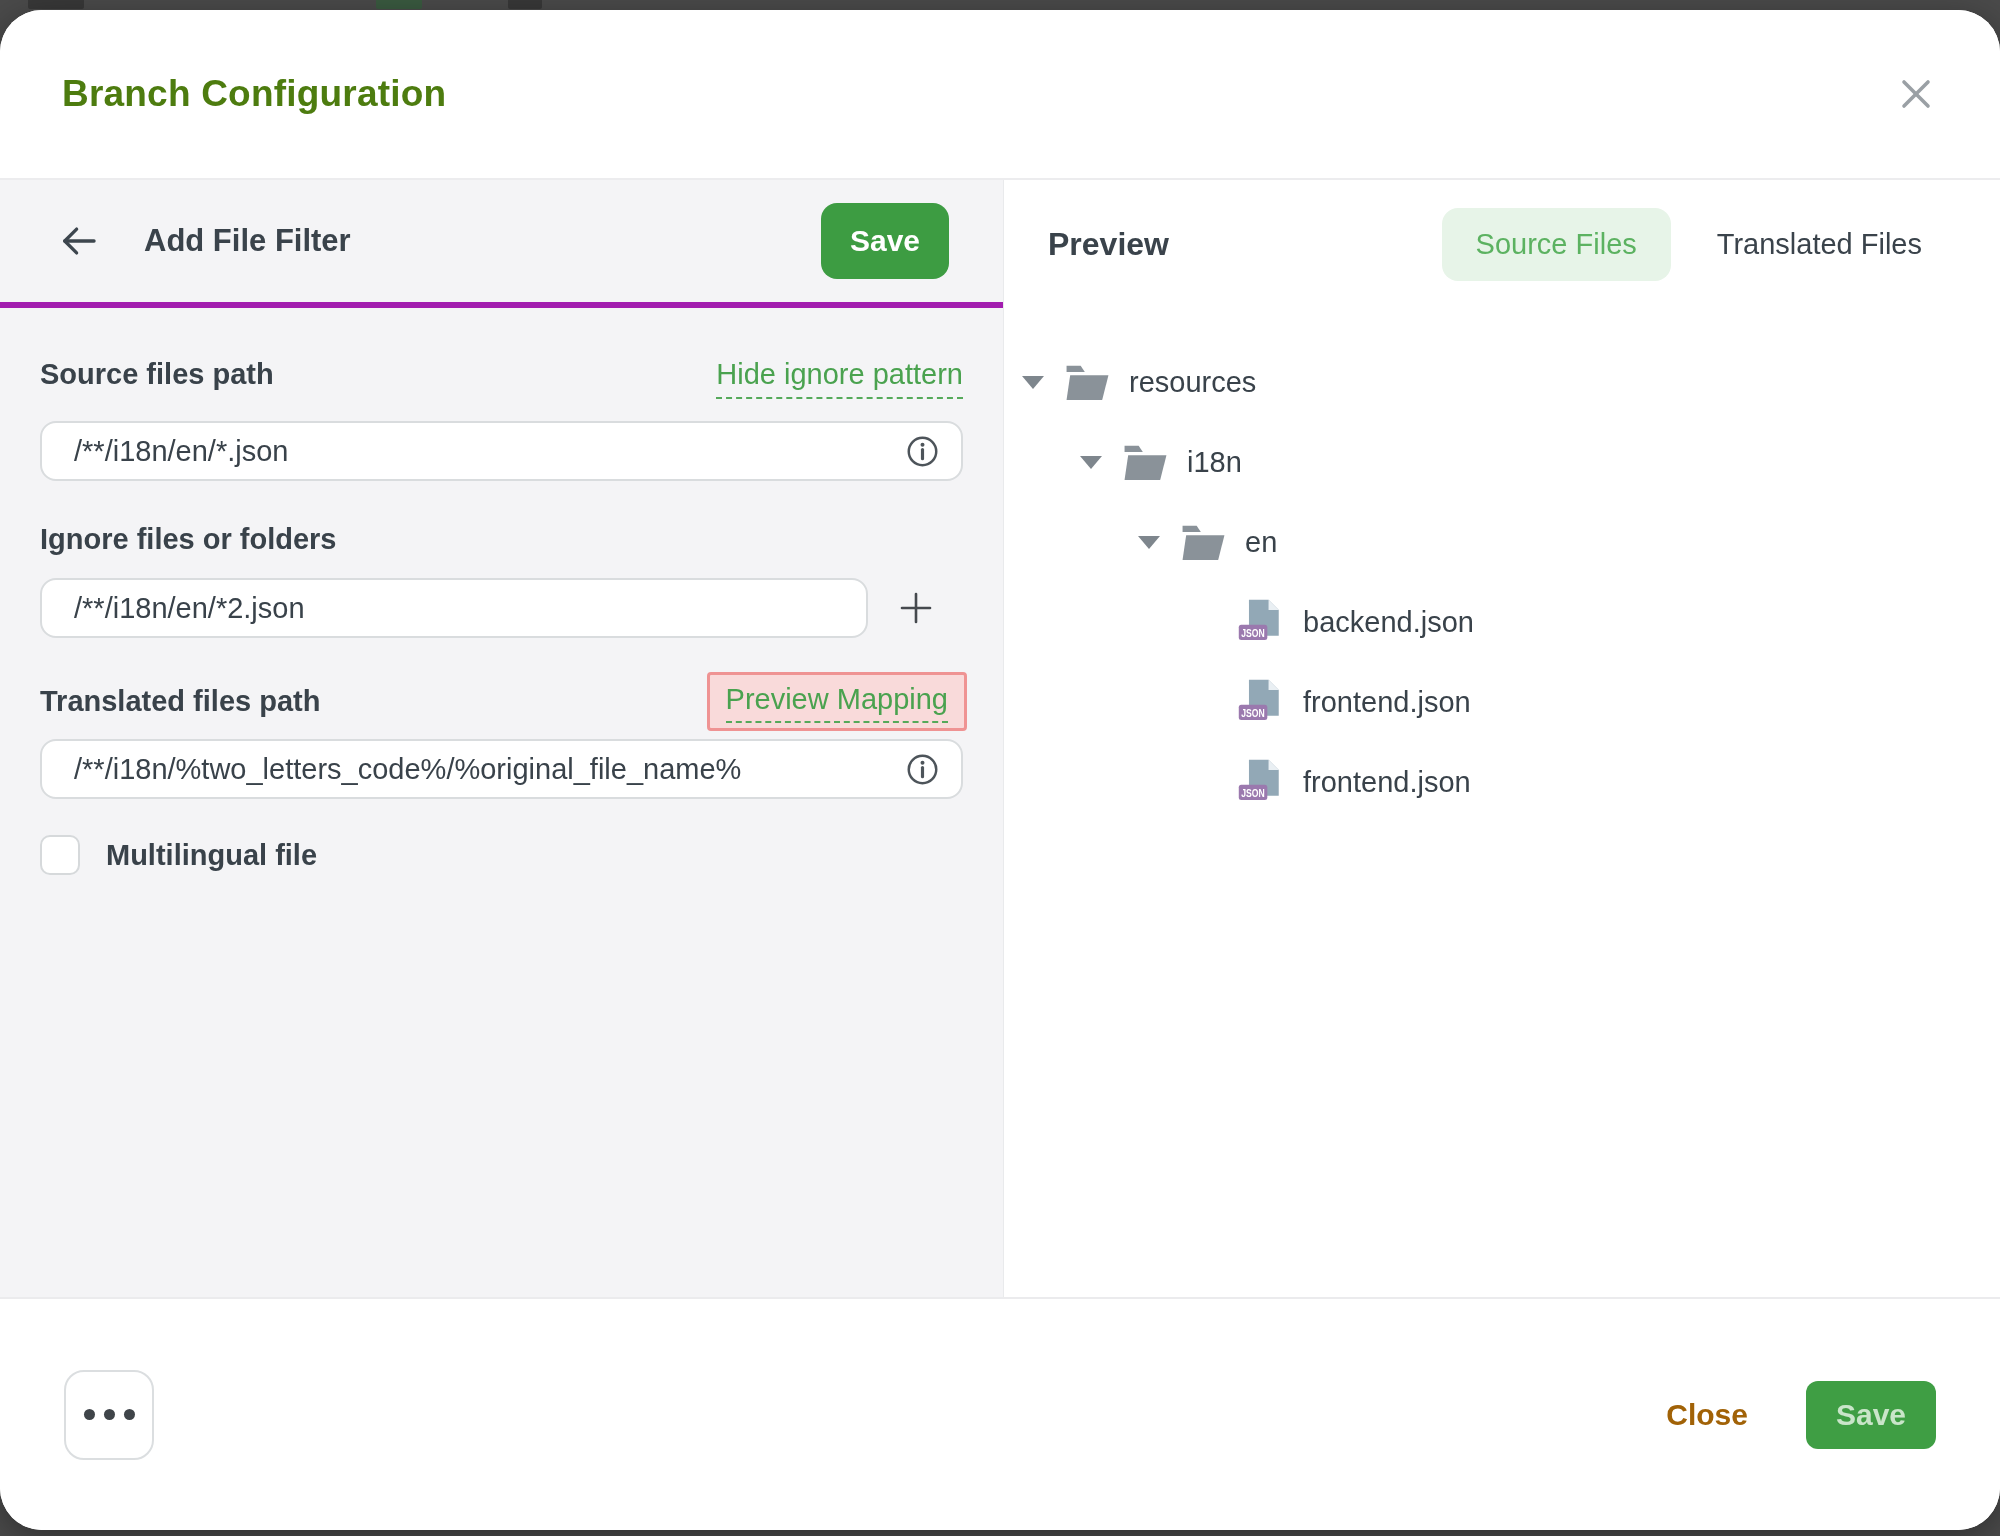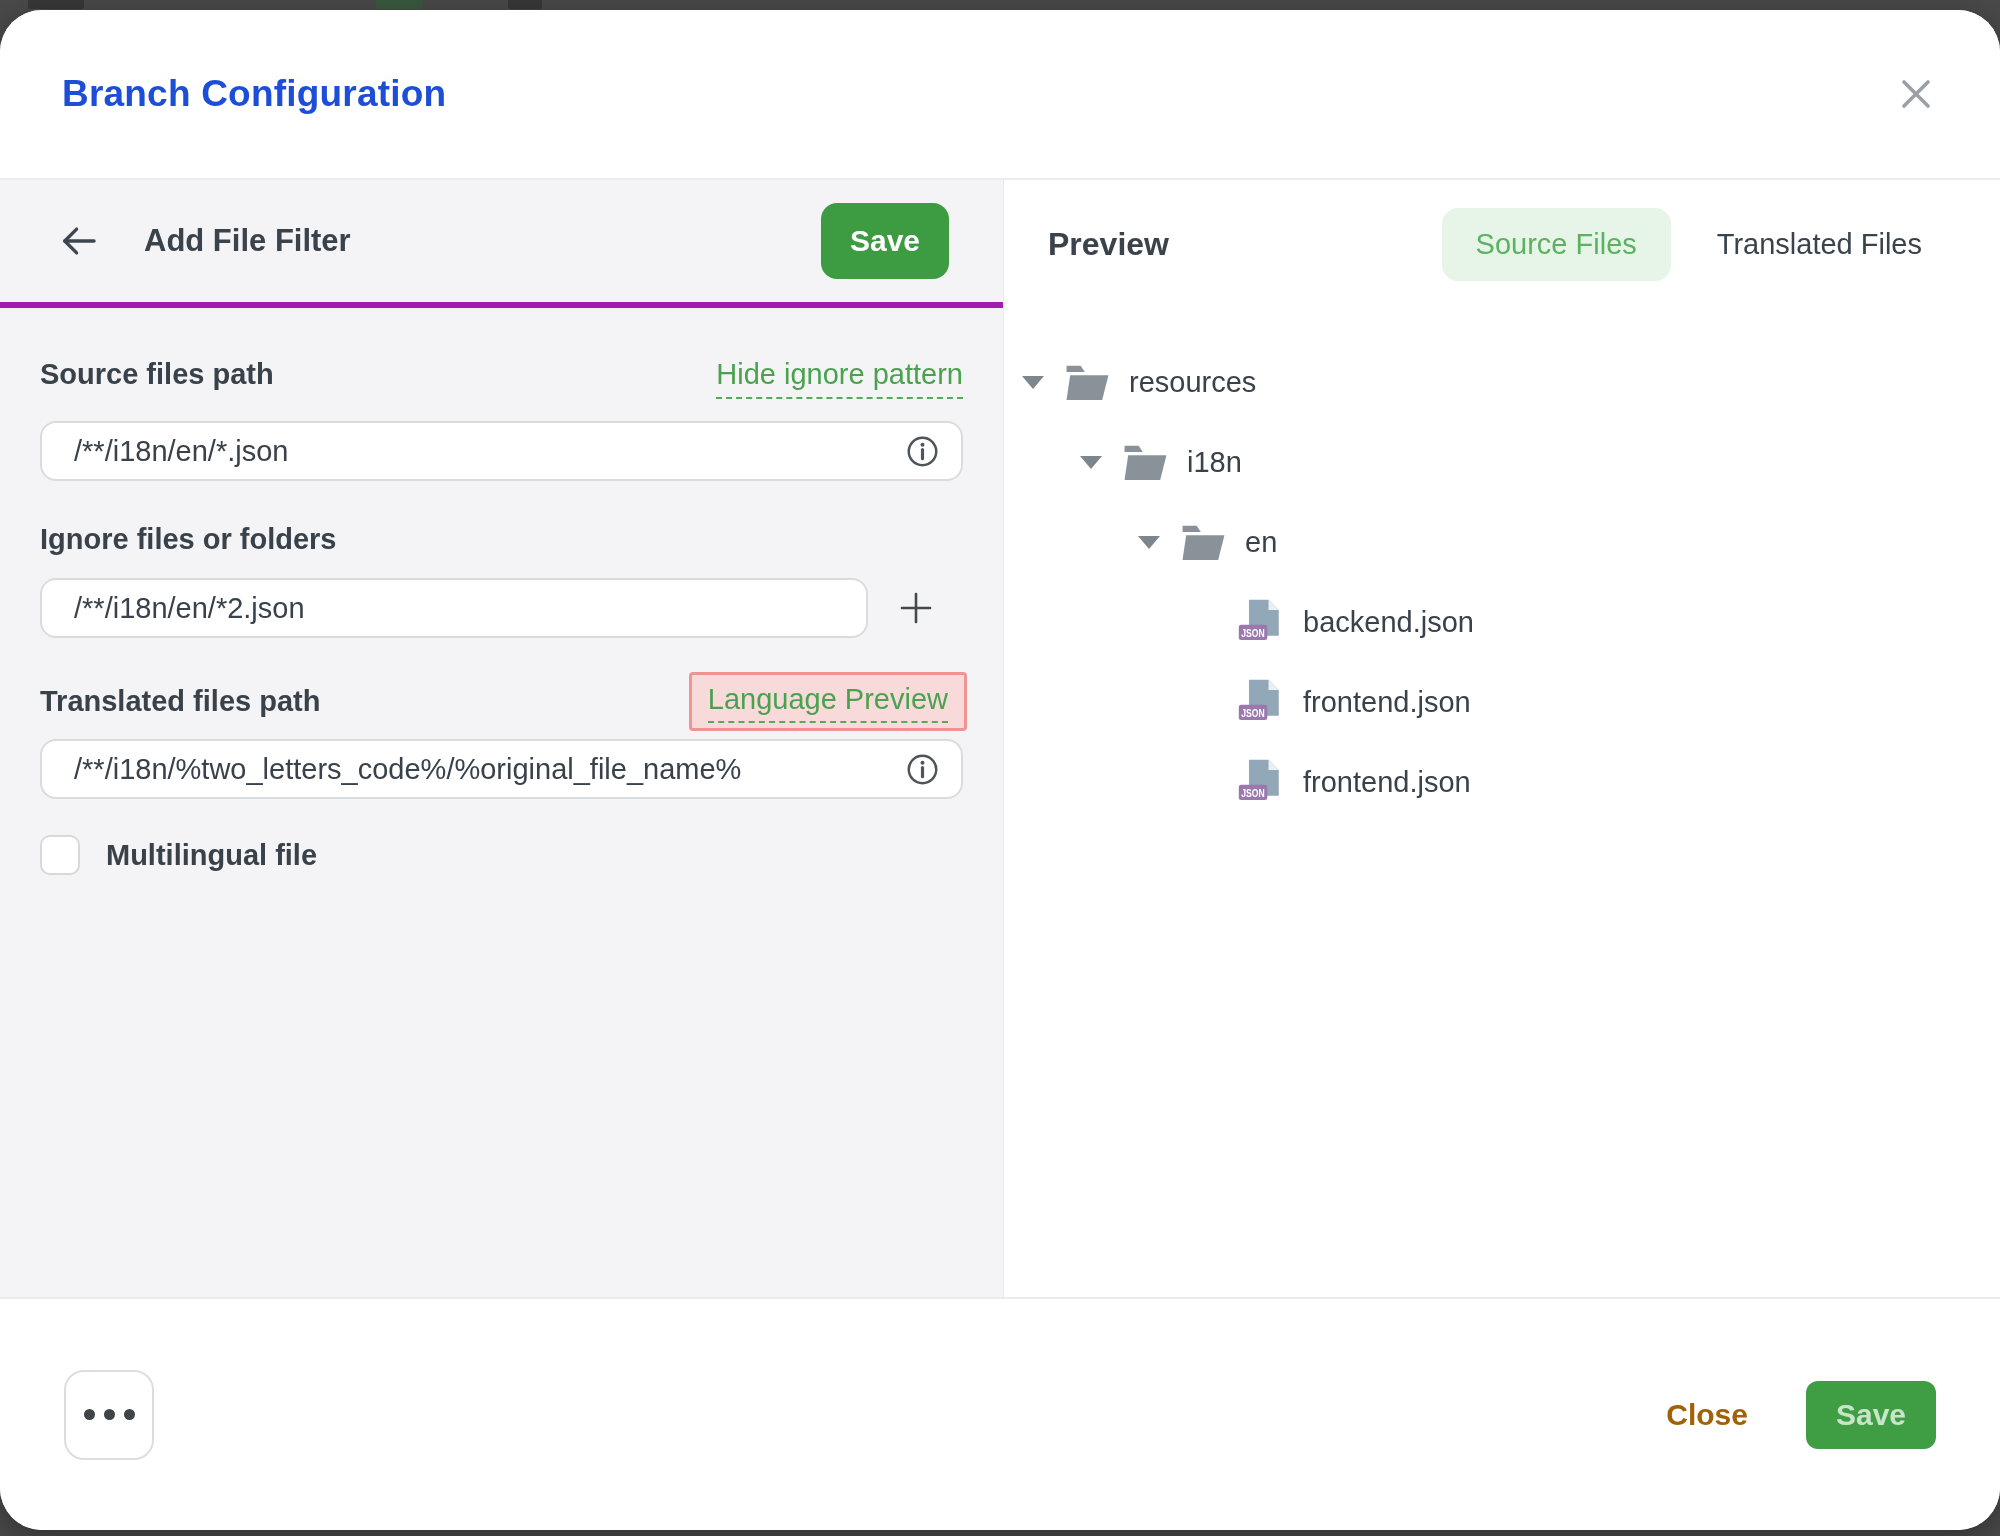--- a/index.html
+++ b/index.html
@@ -14,21 +14,21 @@
   .a3{left:508px;width:34px;background:#383838;}
 
   .modal{
     position:absolute;left:0;right:0;top:10px;height:1520px;background:#ffffff;
     border-radius:42px;display:flex;flex-direction:column;overflow:hidden;
     box-shadow:0 8px 34px rgba(0,0,0,.35);
   }
   
   .modal-header{flex:0 0 170px;display:flex;align-items:center;padding:0 62px;
     border-bottom:2px solid #ececee;box-sizing:border-box;background:#fff;}
-  .modal-title{font-size:37px;font-weight:600;color:#1d4ed8;letter-spacing:.2px;}
+  .modal-title{font-size:37px;font-weight:600;color:#4d7c0f;letter-spacing:.2px;}
   .close-btn{margin-left:auto;width:44px;height:44px;display:flex;align-items:center;
     justify-content:center;cursor:pointer;}
 
   
   .content{flex:1;display:flex;min-height:0;}
   .left-panel{flex:0 0 1004px;width:1004px;background:#f4f4f6;border-right:1px solid #e9eaec;
     display:flex;flex-direction:column;box-sizing:border-box;}
   .panel-header{flex:0 0 128px;display:flex;align-items:center;padding:0 54px 0 60px;
     border-bottom:6px solid #a21caf;box-sizing:border-box;}
   .back-btn{margin-right:46px;display:flex;align-items:center;cursor:pointer;}
@@ -153,21 +153,21 @@
             <svg width="36" height="36" viewBox="0 0 36 36">
               <line x1="18" y1="4" x2="18" y2="32" stroke="#45494e" stroke-width="2.6" stroke-linecap="round"></line>
               <line x1="4" y1="18" x2="32" y2="18" stroke="#45494e" stroke-width="2.6" stroke-linecap="round"></line>
             </svg>
           </div>
         </div>
 
         <div class="row-translated">
           <div class="field-label">Translated files path</div>
           <div class="mapping-box">
-            <a class="green-link">Language Preview</a>
+            <a class="green-link">Preview Mapping</a>
           </div>
         </div>
         <div class="input-shell" style="margin-top:8px;">
           <input type="text" value="/**/i18n/%two_letters_code%/%original_file_name%" style="">
           <span class="info-icon">
             <svg width="33" height="33" viewBox="0 0 24 24">
               <circle cx="12" cy="12" r="10" fill="none" stroke="#4d545a" stroke-width="1.8"></circle>
               <circle cx="12" cy="7.1" r="1.45" fill="#4d545a"></circle>
               <line x1="12" y1="10.6" x2="12" y2="17.2" stroke="#4d545a" stroke-width="2.3" stroke-linecap="round"></line>
             </svg>

